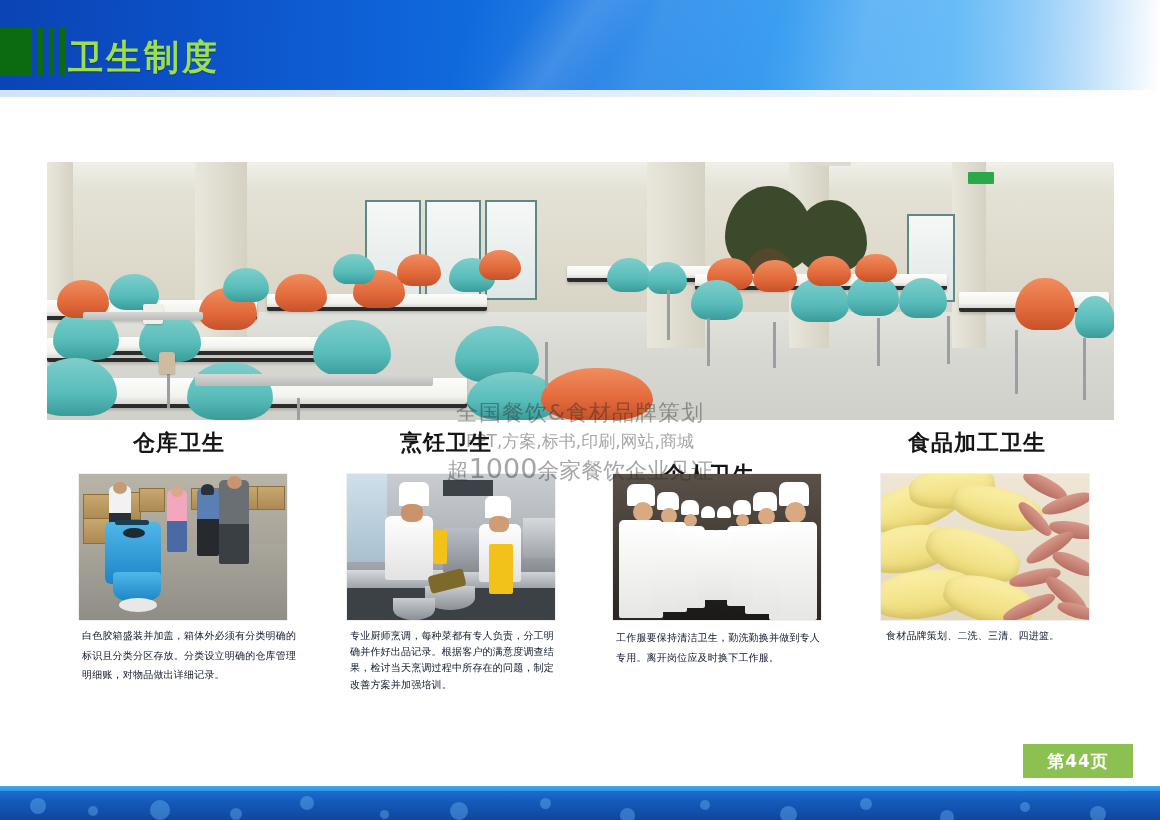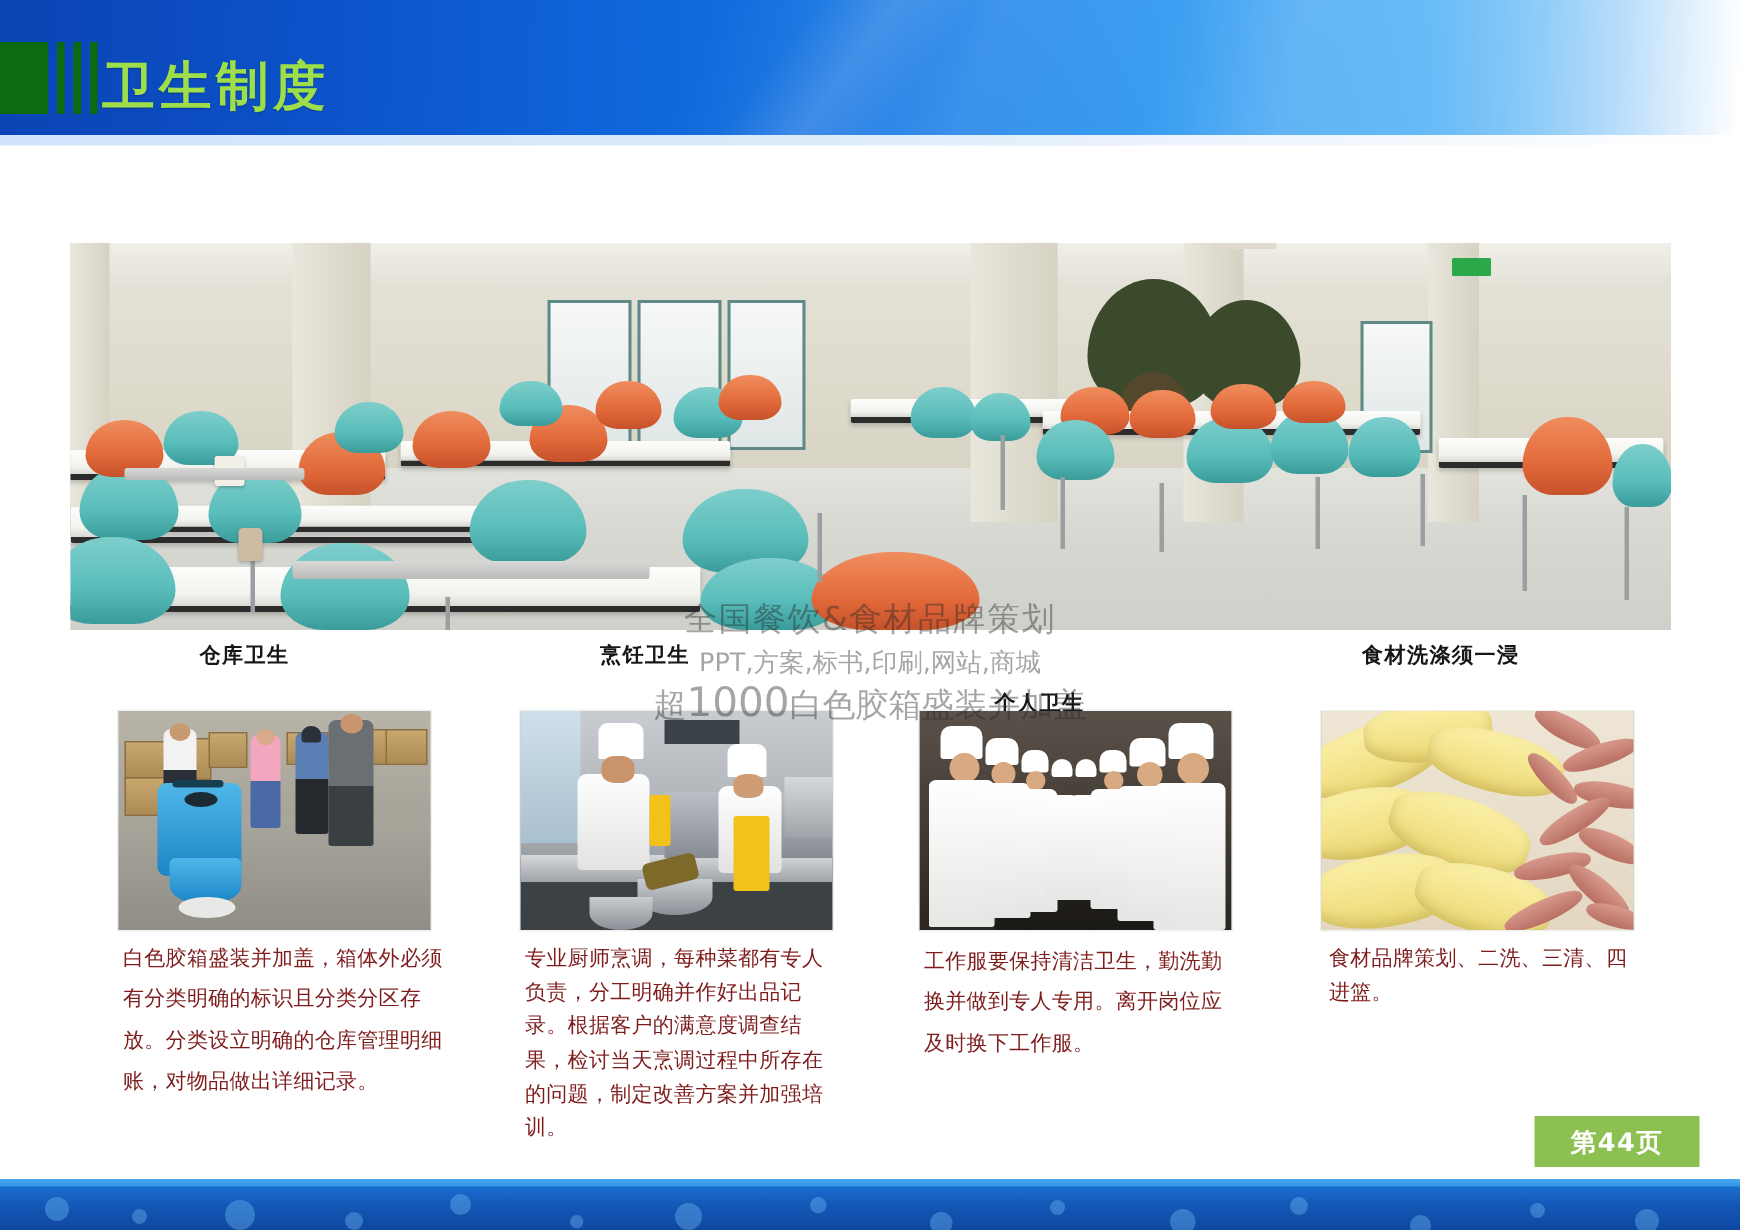--- a/index.html
+++ b/index.html
@@ -60,21 +60,21 @@
   .hero .ch{position:absolute;border-radius:48% 48% 34% 34%/62% 62% 38% 38%;}
   .hero .ch.t{background:linear-gradient(180deg,#7ececb 0%,#58bdba 60%,#3a9c9a 100%);}
   .hero .ch.o{background:linear-gradient(180deg,#f08d5e 0%,#e2693a 60%,#c6522a 100%);}
   .hero .leg{position:absolute;width:3px;background:#9aa0a2;}
   .hero .exit{position:absolute;right:120px;top:10px;width:26px;height:12px;background:#2aa84a;border-radius:1px;}
   .hero .cup{position:absolute;background:#f1efe8;border-radius:2px;box-shadow:0 1px 2px rgba(0,0,0,.2);}
   .hero .tray{position:absolute;background:linear-gradient(180deg,#d8d9d6,#b9bbb8);border-radius:2px;}
 
   
   .sec-title{
-    position:absolute;top:428px;font-size:14px;font-weight:bold;color:#161616;
+    position:absolute;top:428px;font-size:22px;font-weight:bold;color:#161616;
     letter-spacing:1px;white-space:nowrap;
   }
   .st1{left:133px;} .st2{left:400px;} .st3{left:663px;margin-top:32px;} .st4{left:908px;}
 
   
   .thumb{position:absolute;top:474px;width:208px;height:146px;overflow:hidden;
     background:#b9b7ae;box-shadow:0 0 0 1px rgba(0,0,0,.06);}
   .t1{left:79px;} .t2{left:347px;} .t3{left:613px;} .t4{left:881px;}
 
   
@@ -102,21 +102,21 @@
   .face{position:absolute;background:#d9a982;border-radius:50%;}
 
   
   .p-bg{position:absolute;inset:0;background:linear-gradient(180deg,#efe6d6,#e3d7c2);}
   .pot-y{position:absolute;background:linear-gradient(180deg,#fbf0a8,#ecd974);border-radius:50%/40%;
     box-shadow:inset 0 -4px 8px rgba(160,140,60,.35);}
   .peel{position:absolute;background:linear-gradient(180deg,#d79a8c,#b86f63);border-radius:50%/45%;}
 
   
   .body-text{
-    position:absolute;color:#7f1d1d;font-size:14px;line-height:1.95;
+    position:absolute;color:#0f172a;font-size:10px;line-height:1.95;
     letter-spacing:.2px;white-space:pre-line;
   }
   .b1{left:82px;top:626px;width:215px;}
   .b2{left:350px;top:628px;width:205px;line-height:1.62;}
   .b3{left:616px;top:628px;width:205px;line-height:1.95;}
   .b4{left:886px;top:628px;width:200px;line-height:1.62;}
 
   
   .wm{position:absolute;left:0;top:398px;width:1160px;text-align:center;
     pointer-events:none;color:rgba(40,40,40,.42);}
@@ -234,21 +234,21 @@
     <div class="cup" style="left:96px;top:142px;width:20px;height:20px;"></div>
     <div class="cup" style="left:112px;top:190px;width:16px;height:22px;background:#cdbba2;border-radius:3px;"></div>
     <div class="tray" style="left:148px;top:212px;width:238px;height:12px;"></div>
     <div class="tray" style="left:36px;top:150px;width:120px;height:8px;"></div>
     <div class="tray" style="left:762px;top:-6px;width:42px;height:10px;background:#dedbce;"></div>
   </div>
 
   <div class="sec-title st1">仓库卫生</div>
   <div class="sec-title st2">烹饪卫生</div>
   <div class="sec-title st3">个人卫生</div>
-  <div class="sec-title st4">食材洗涤须一浸</div>
+  <div class="sec-title st4">食品加工卫生</div>
 
   <div class="thumb t1">
     <div class="wh-bg"></div>
       <div class="wh-floor"></div>
     <div class="box" style="left:4px;top:20px;width:30px;height:24px;"></div>
     <div class="box" style="left:4px;top:44px;width:30px;height:24px;"></div>
     <div class="box" style="left:34px;top:18px;width:26px;height:26px;"></div>
     <div class="box" style="left:60px;top:14px;width:24px;height:22px;"></div>
     <div class="box" style="left:150px;top:12px;width:28px;height:22px;"></div>
     <div class="box" style="left:178px;top:12px;width:26px;height:22px;"></div>
@@ -338,21 +338,21 @@
   </div>
 
   <div class="body-text b1">白色胶箱盛装并加盖，箱体外必须有分类明确的标识且分类分区存放。分类设立明确的仓库管理明细账，对物品做出详细记录。</div>
   <div class="body-text b2">专业厨师烹调，每种菜都有专人负责，分工明确并作好出品记录。根据客户的满意度调查结果，检讨当天烹调过程中所存在的问题，制定改善方案并加强培训。</div>
   <div class="body-text b3">工作服要保持清洁卫生，勤洗勤换并做到专人专用。离开岗位应及时换下工作服。</div>
   <div class="body-text b4">食材品牌策划、二洗、三清、四进篮。</div>
 
   <div class="wm">
     <div class="l1">全国餐饮&amp;食材品牌策划</div>
     <div class="l2">PPT,方案,标书,印刷,网站,商城</div>
-    <div class="l3"><span>超</span><span class="big">1000</span><span>白色胶箱盛装并加盖</span></div>
+    <div class="l3"><span>超</span><span class="big">1000</span><span>余家餐饮企业见证</span></div>
   </div>
 
   <div class="page-badge">第44页</div>
 
   <div class="footer">
     <div class="bokeh" style="left:30px;top:12px;width:16px;height:16px;"></div>
     <div class="bokeh" style="left:88px;top:20px;width:10px;height:10px;"></div>
     <div class="bokeh" style="left:150px;top:14px;width:20px;height:20px;"></div>
     <div class="bokeh" style="left:230px;top:22px;width:12px;height:12px;"></div>
     <div class="bokeh" style="left:300px;top:10px;width:14px;height:14px;"></div>

